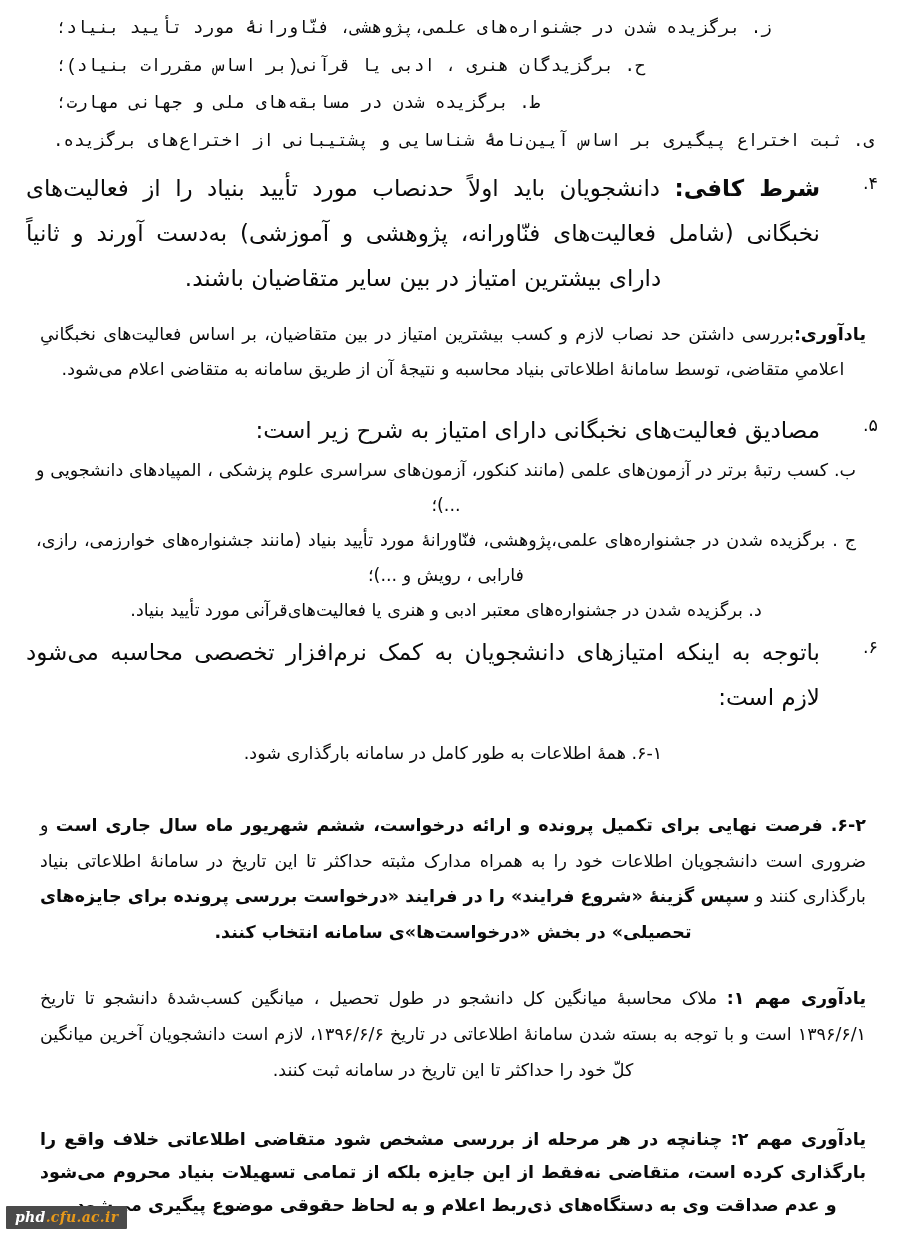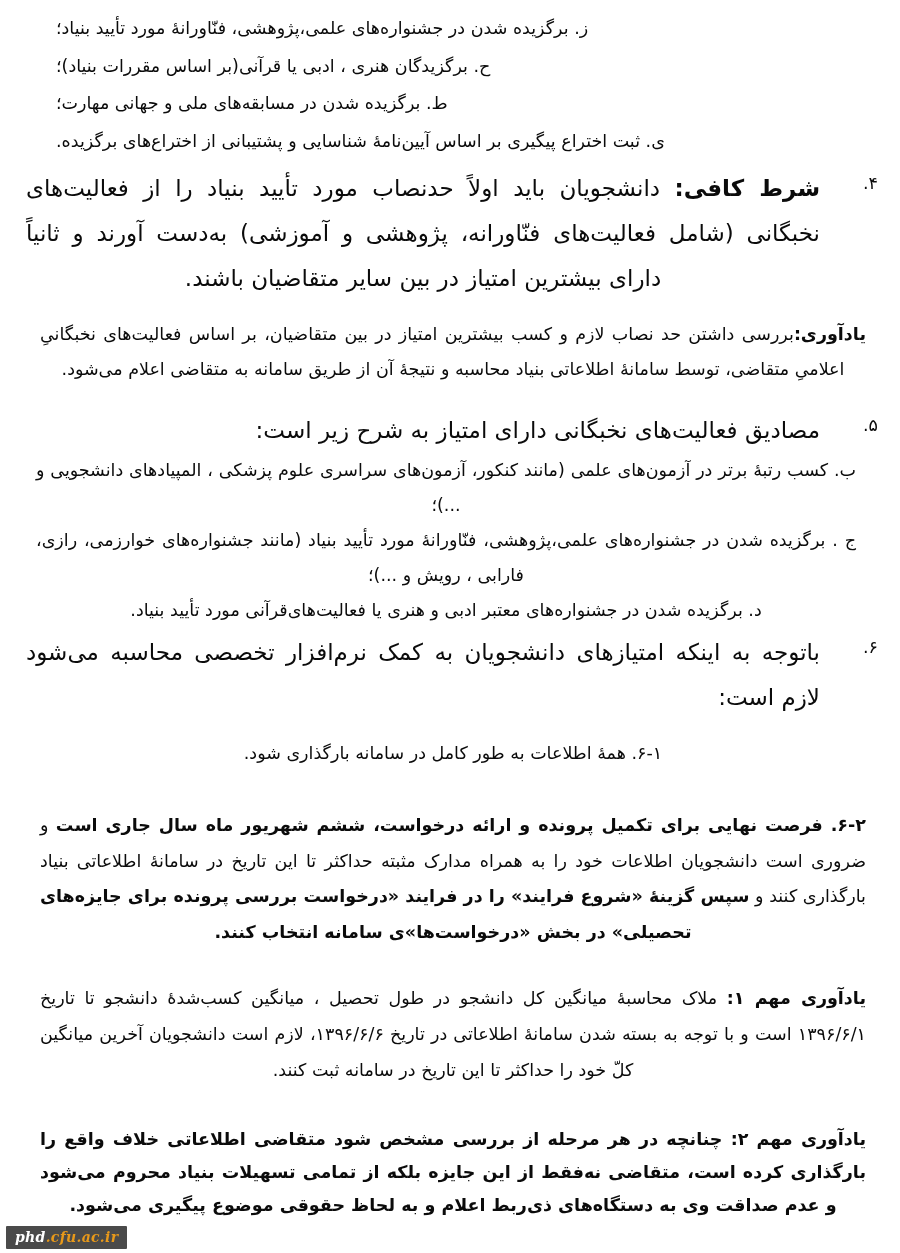--- a/index.html
+++ b/index.html
@@ -27,20 +27,21 @@
 
   
   .clause {
     direction: rtl;
     text-align: left;
     font-size: 17.5px;
     line-height: 1.0;
     margin: 0;
     padding: 0 8px 0 38px;
     white-space: nowrap;
+    font-family: Liberation Mono, monospace;
   }
 
   
   .numitem {
     display: flex;
     direction: rtl;
     align-items: flex-start;
     gap: 0;
     padding: 0 4px 0 8px;
   }
@@ -96,21 +97,21 @@
   .sp8  { height: 8px; }
   .sp10 { height: 10px; }
   .sp12 { height: 12px; }
   .sp16 { height: 16px; }
   .sp20 { height: 20px; }
 
   
   .watermark {
     position: absolute;
     left: 6px;
-    bottom: 4px;
+    bottom: 24px;
     background: #4a4a4a;
     padding: 4px 9px 5px 9px;
     font-family: "DejaVu Serif", "Liberation Serif", serif;
     font-style: italic;
     font-weight: bold;
     font-size: 14px;
     letter-spacing: 0.3px;
     line-height: 1;
     direction: ltr;
     white-space: nowrap;

